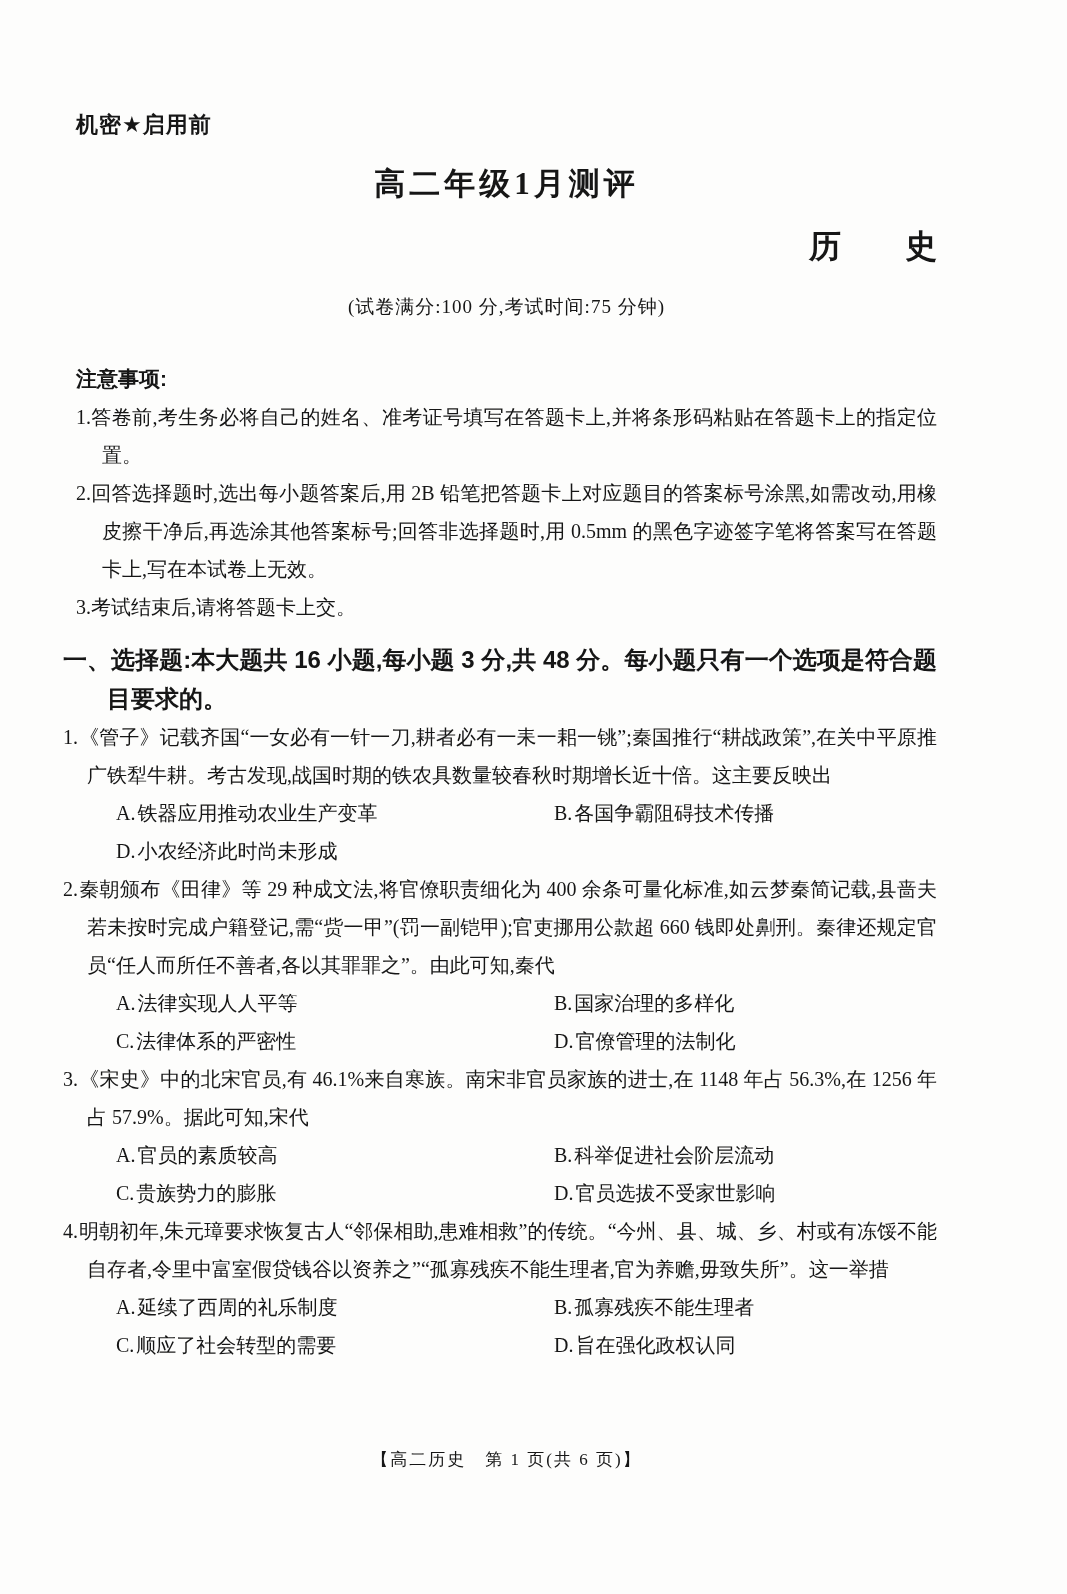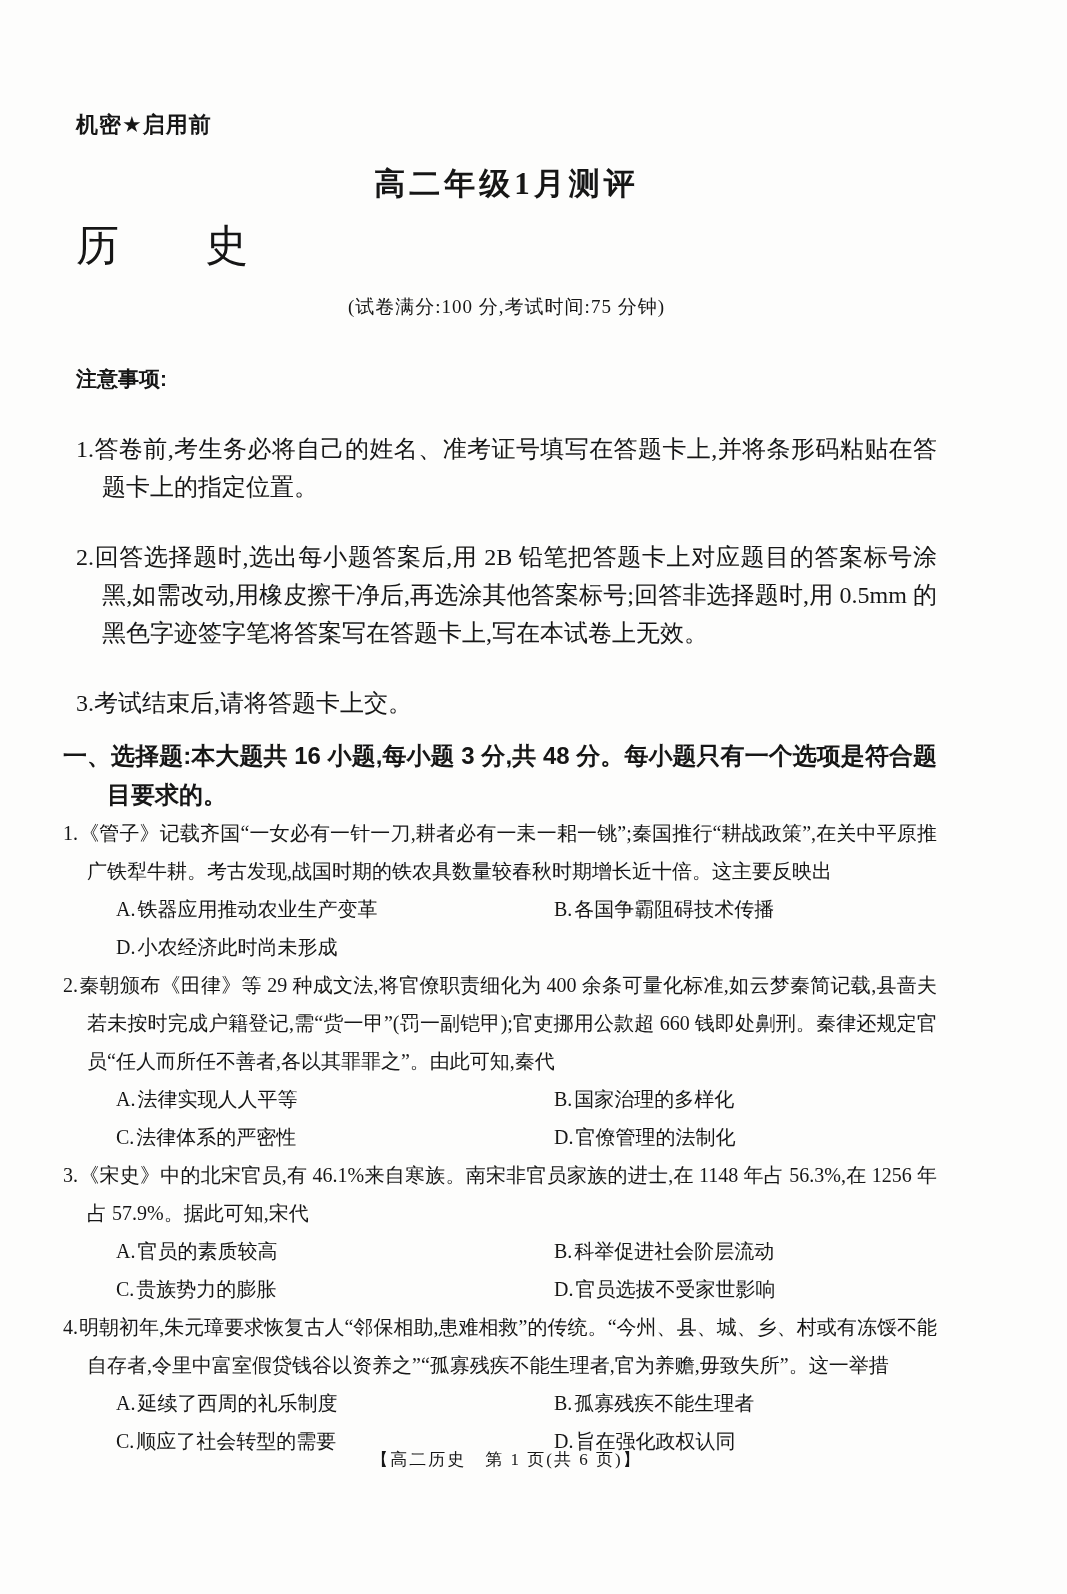--- a/index.html
+++ b/index.html
@@ -31,47 +31,46 @@
   .exam-title {
     margin-top: 26px;
     text-align: center;
     font-weight: 700;
     font-size: 31px;
     line-height: 40px;
     letter-spacing: 4px;
   }
   .subject-title {
     margin-top: 14px;
-    text-align: left;
-    font-weight: 400;
-    font-size: 43px;
+    text-align: right;
+    font-weight: 700;
+    font-size: 32px;
     line-height: 56px;
   }
   .exam-info {
     margin-top: 20px;
     text-align: center;
     font-size: 19px;
     line-height: 26px;
     letter-spacing: 1px;
   }
   
   .notes { margin-top: 40px; }
   .notes-heading {
     font-family: "Liberation Sans", "DejaVu Sans", sans-serif;
     font-weight: 700;
     font-size: 21px;
     line-height: 38px;
   }
   .note-item {
-    font-size: 24px;
+    font-size: 20px;
     line-height: 38px;
     padding-left: 26px;
     text-indent: -26px;
     text-align: justify;
-    margin-top: 32px;
   }
   
   .section-heading {
     margin-top: 14px;
     margin-left: -13px;
     font-family: "Liberation Sans", "DejaVu Sans", sans-serif;
     font-weight: 700;
     font-size: 24px;
     line-height: 39px;
     padding-left: 44px;

